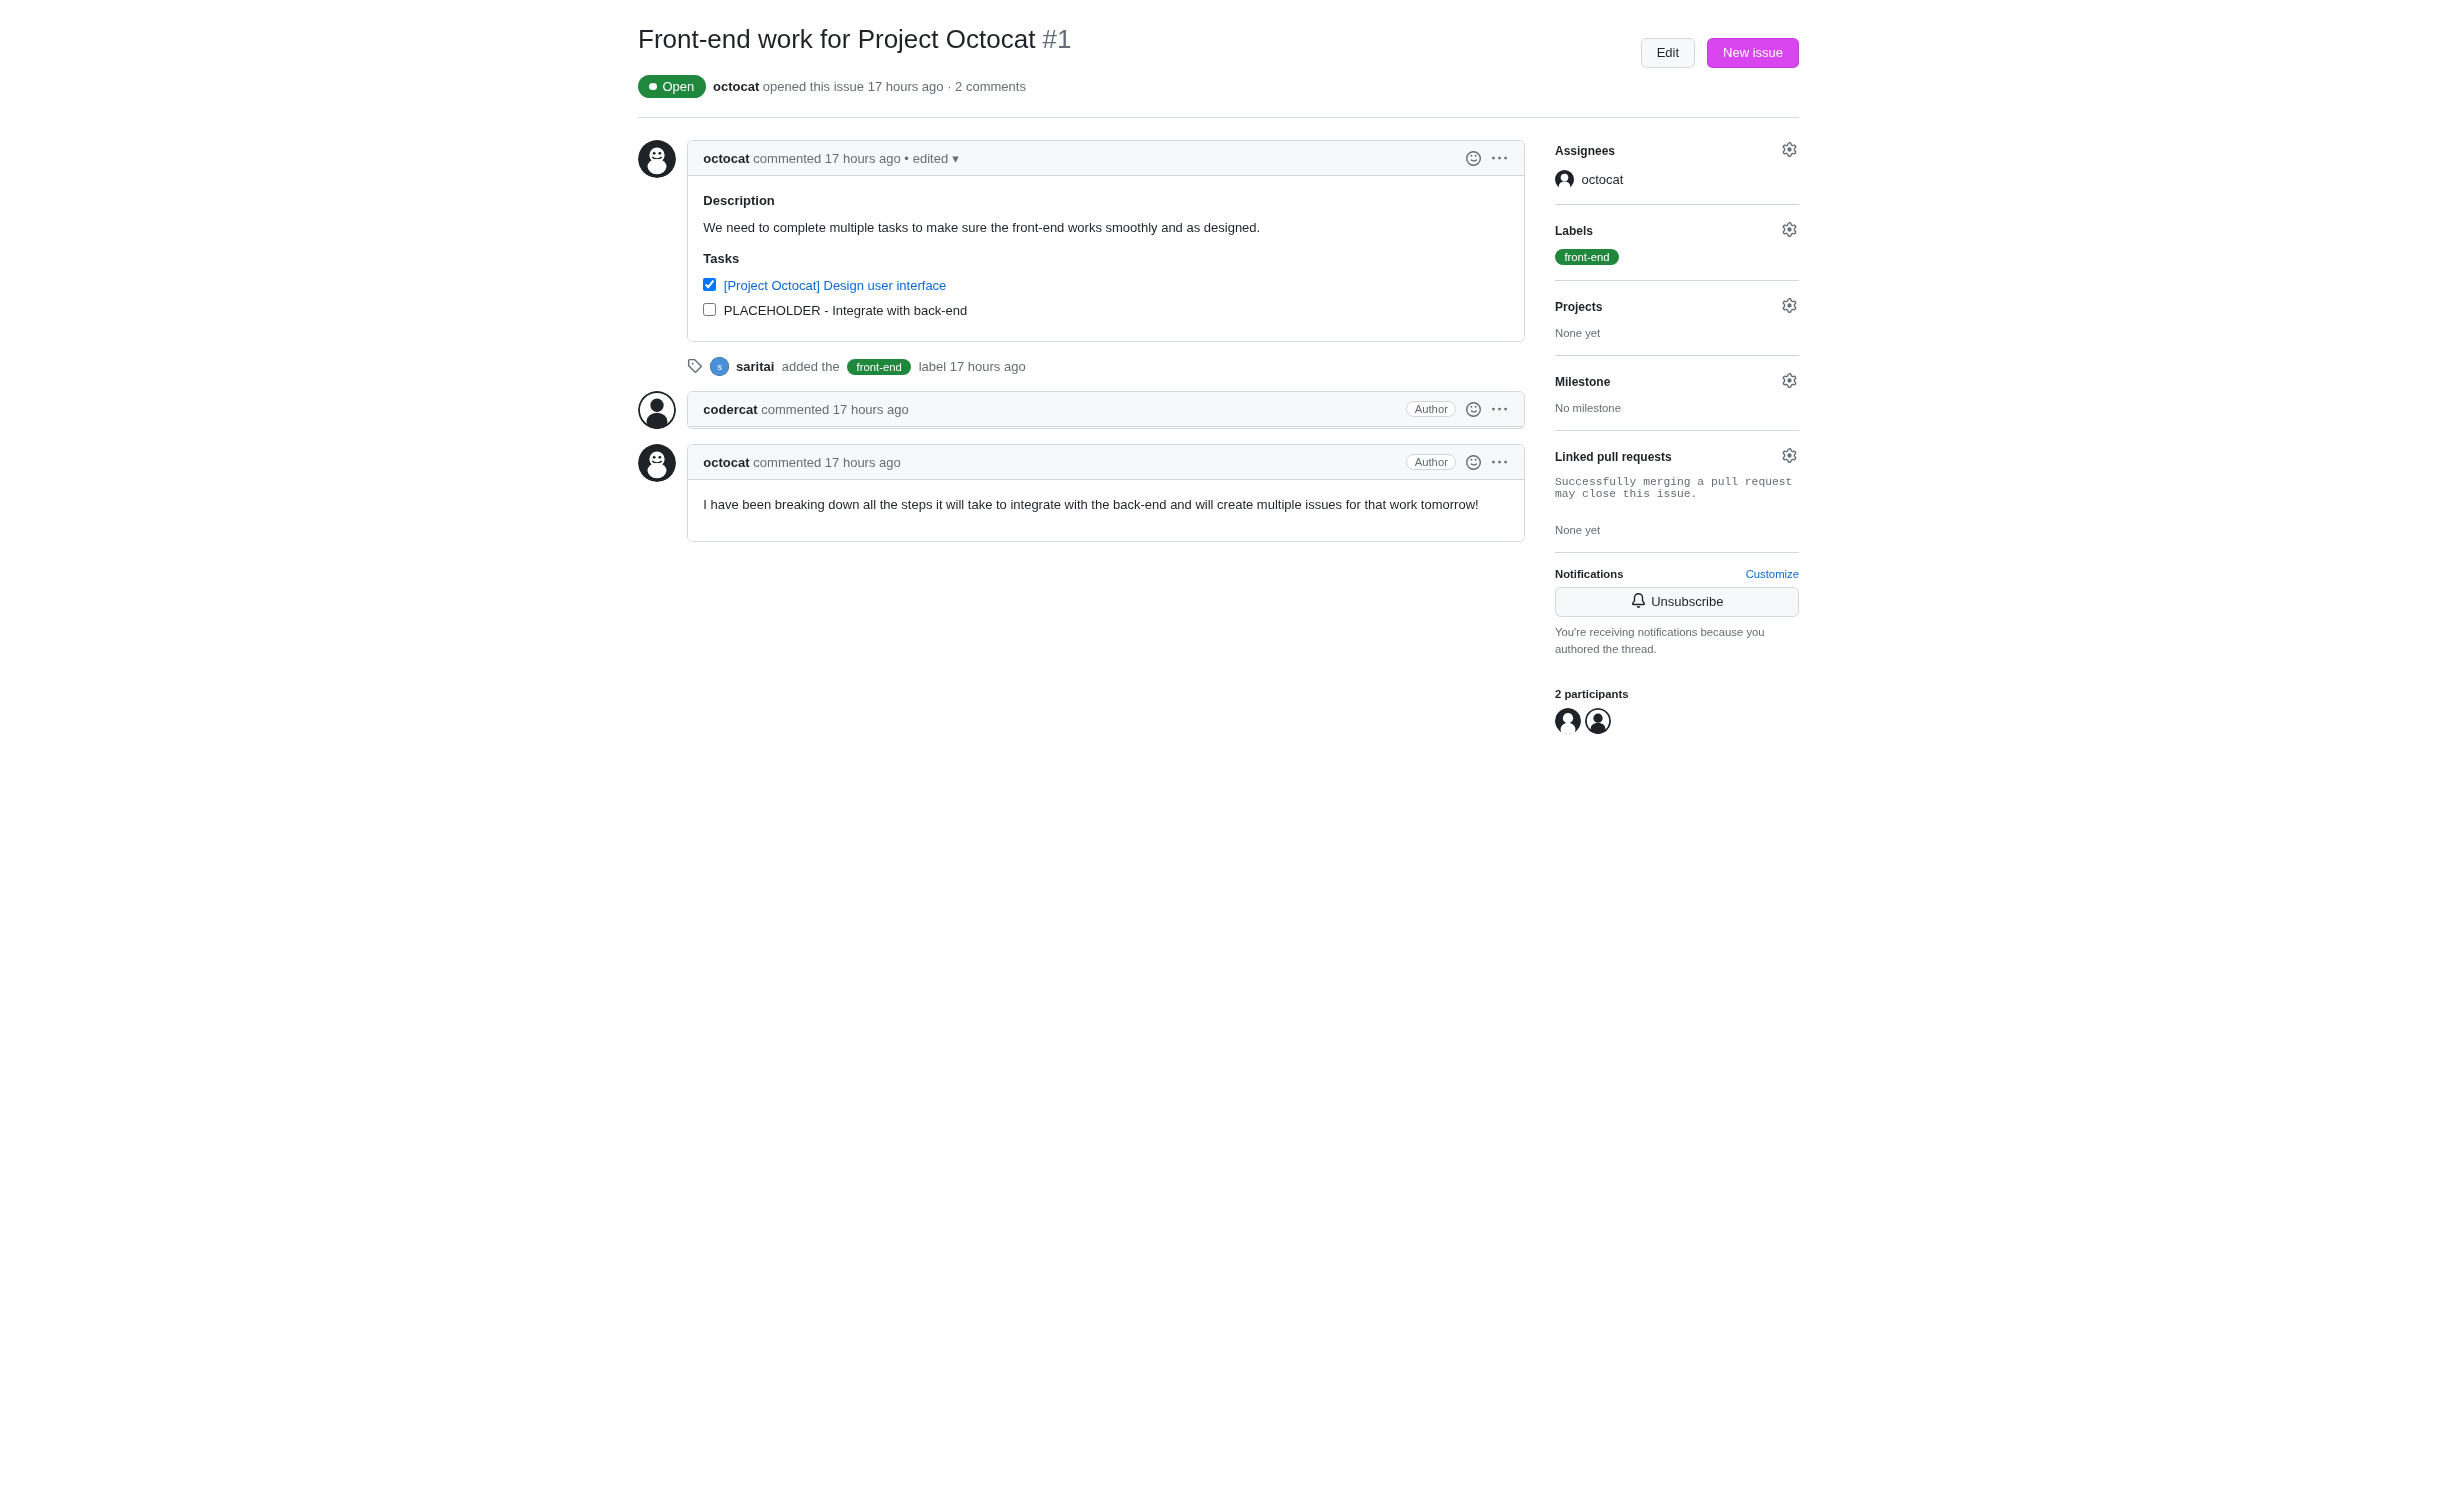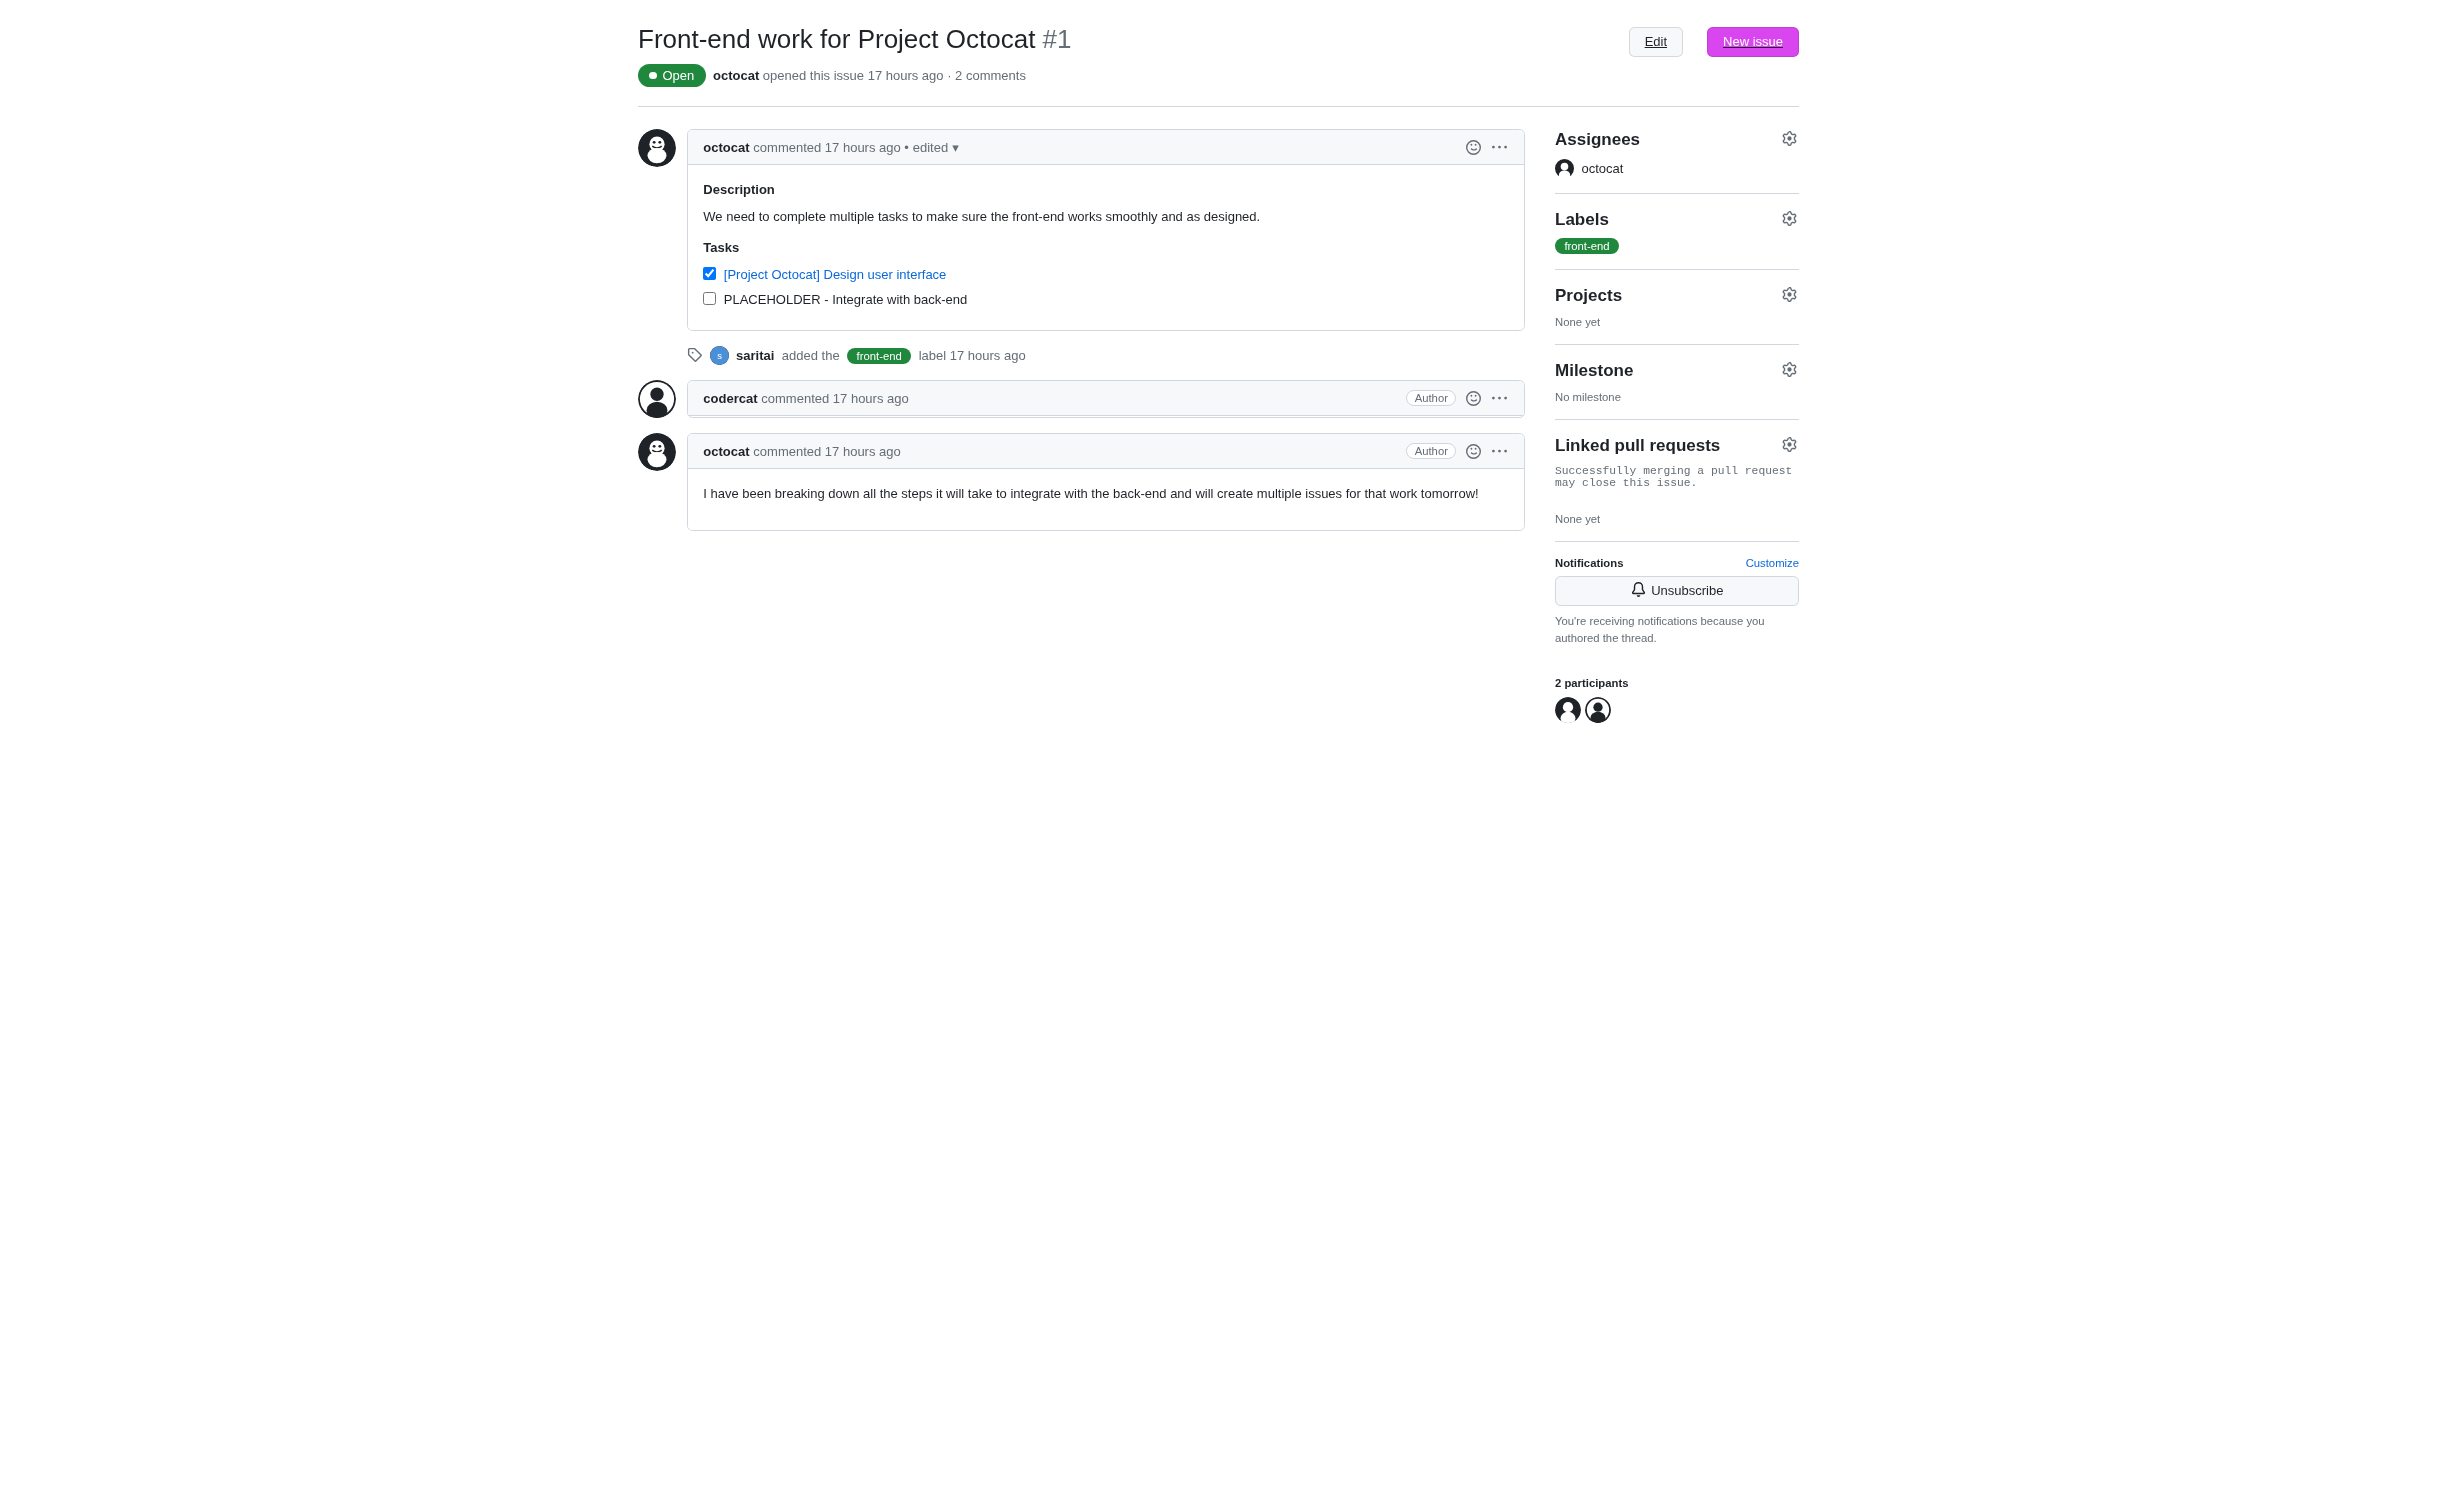--- a/index.html
+++ b/index.html
@@ -25,25 +25,24 @@
       font-weight: 400;
       color: #1f2328;
       line-height: 1.3;
     }
     .issue-title .issue-number {
       color: #656d76;
       font-weight: 300;
     }
     .header-buttons {
       display: flex;
-      gap: 24px;
+      gap: 12px;
       flex-shrink: 0;
       margin-left: 15px;
-      margin-top: 4px;
-      text-decoration: underline;
+      margin-top: 15px;
     }
     .btn {
       padding: 4.7px 15px;
       border-radius: 5.6px;
       font-size: 13px;
       font-weight: 500;
       cursor: pointer;
       border: 0.9px solid;
       line-height: 19px;
     }
@@ -254,21 +253,21 @@
     .sidebar-section:first-child {
       padding-top: 0;
     }
     .sidebar-section-header {
       display: flex;
       justify-content: space-between;
       align-items: center;
       margin-bottom: 7.5px;
     }
     .sidebar-section-title {
-      font-size: 17px;
+      font-size: 12px;
       font-weight: 600;
       color: #1f2328;
     }
     .sidebar-gear-btn {
       background: none;
       border: none;
       cursor: pointer;
       color: #656d76;
       padding: 1.9px;
     }

